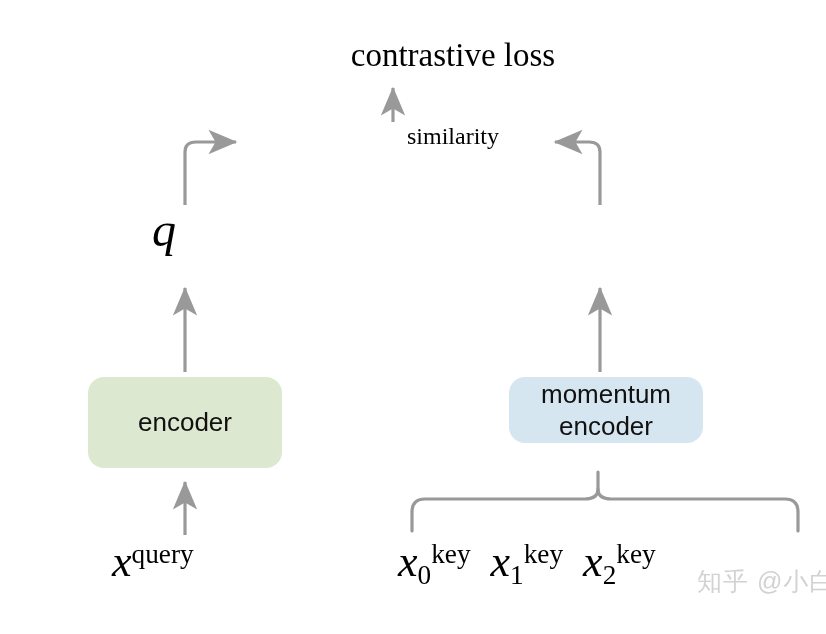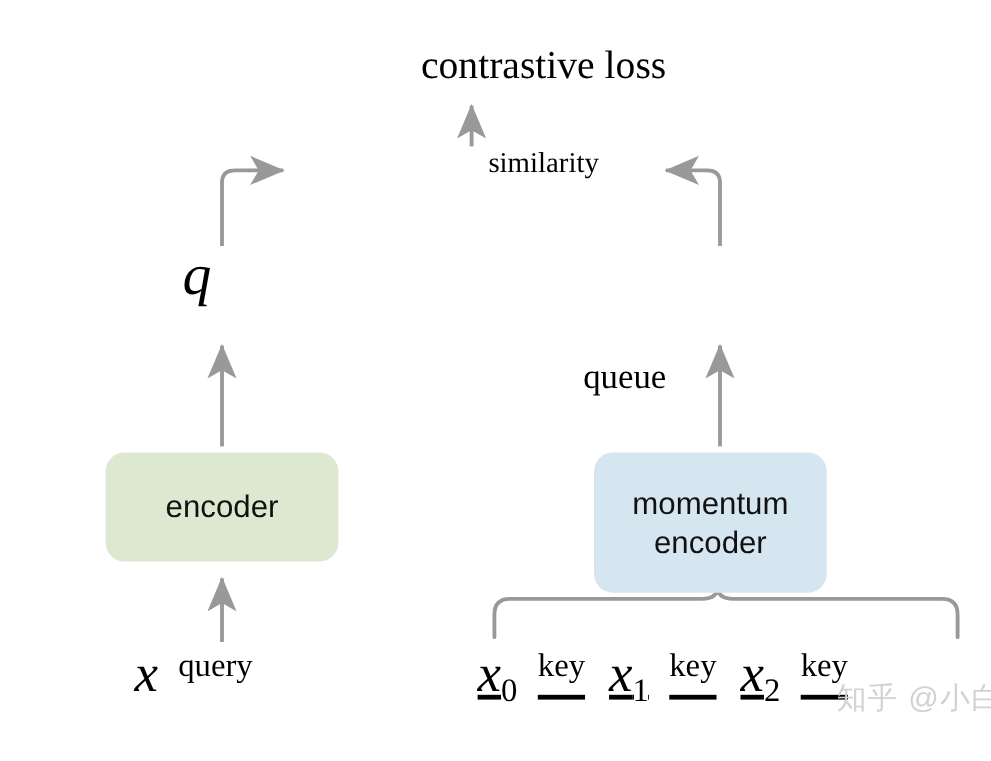--- a/index.html
+++ b/index.html
@@ -48,21 +48,20 @@
     font-style: normal;
     font-family: "Liberation Serif", "DejaVu Serif", serif;
   }
   .math sub {
     font-size: 0.62em;
     vertical-align: -0.30em;
   }
   .math sup {
     font-size: 0.62em;
     vertical-align: 0.48em;
-    margin-left: 17px;
   }
   .box {
     position: absolute;
     border-radius: 16px;
     display: flex;
     align-items: center;
     justify-content: center;
     text-align: center;
   }
   .box-text {
@@ -97,32 +96,31 @@
   #queue-label {
     left: 446px; top: 297px;
     font-size: 29px;
   }
   #encoder-box {
     left: 88px; top: 377px; width: 194px; height: 91px;
     background: #dce8cf;
   }
   #encoder-box .box-text { font-size: 26px; }
   #momentum-encoder-box {
-    left: 495px; top: 377px; width: 194px; height: 117px;
+    left: 509px; top: 377px; width: 194px; height: 66px;
     background: #d6e6f0;
   }
   #momentum-encoder-box .box-text { font-size: 26px; }
   #x-query {
     left: 112px; top: 536px;
     font-size: 44px;
   }
   #x-keys {
     left: 398px; top: 536px;
     font-size: 44px;
-    text-decoration: underline;
   }
   #x-keys .kitem { margin-right: 20px; }
   #watermark {
     position: absolute;
     left: 697px; top: 565px;
     font-family: "Liberation Sans", sans-serif;
     font-size: 25px;
     color: #d2d2d2;
     white-space: nowrap;
     letter-spacing: 1px;
@@ -178,21 +176,20 @@
     </g>
   </svg>
 
   <div class="node-label sans" id="contrastive-loss">contrastive loss</div>
 
   <div class="node-label sans" id="similarity">similarity</div>
 
   <div class="node-label math" id="q-symbol">q</div>
 
 
-  <div class="node-label sans" id="queue-label">queue</div>
 
   <div class="box" id="encoder-box">
     <span class="box-text">encoder</span>
   </div>
 
   <div class="box" id="momentum-encoder-box">
     <span class="box-text">
       <span>momentum</span><br>
       <span>encoder</span>
     </span>

